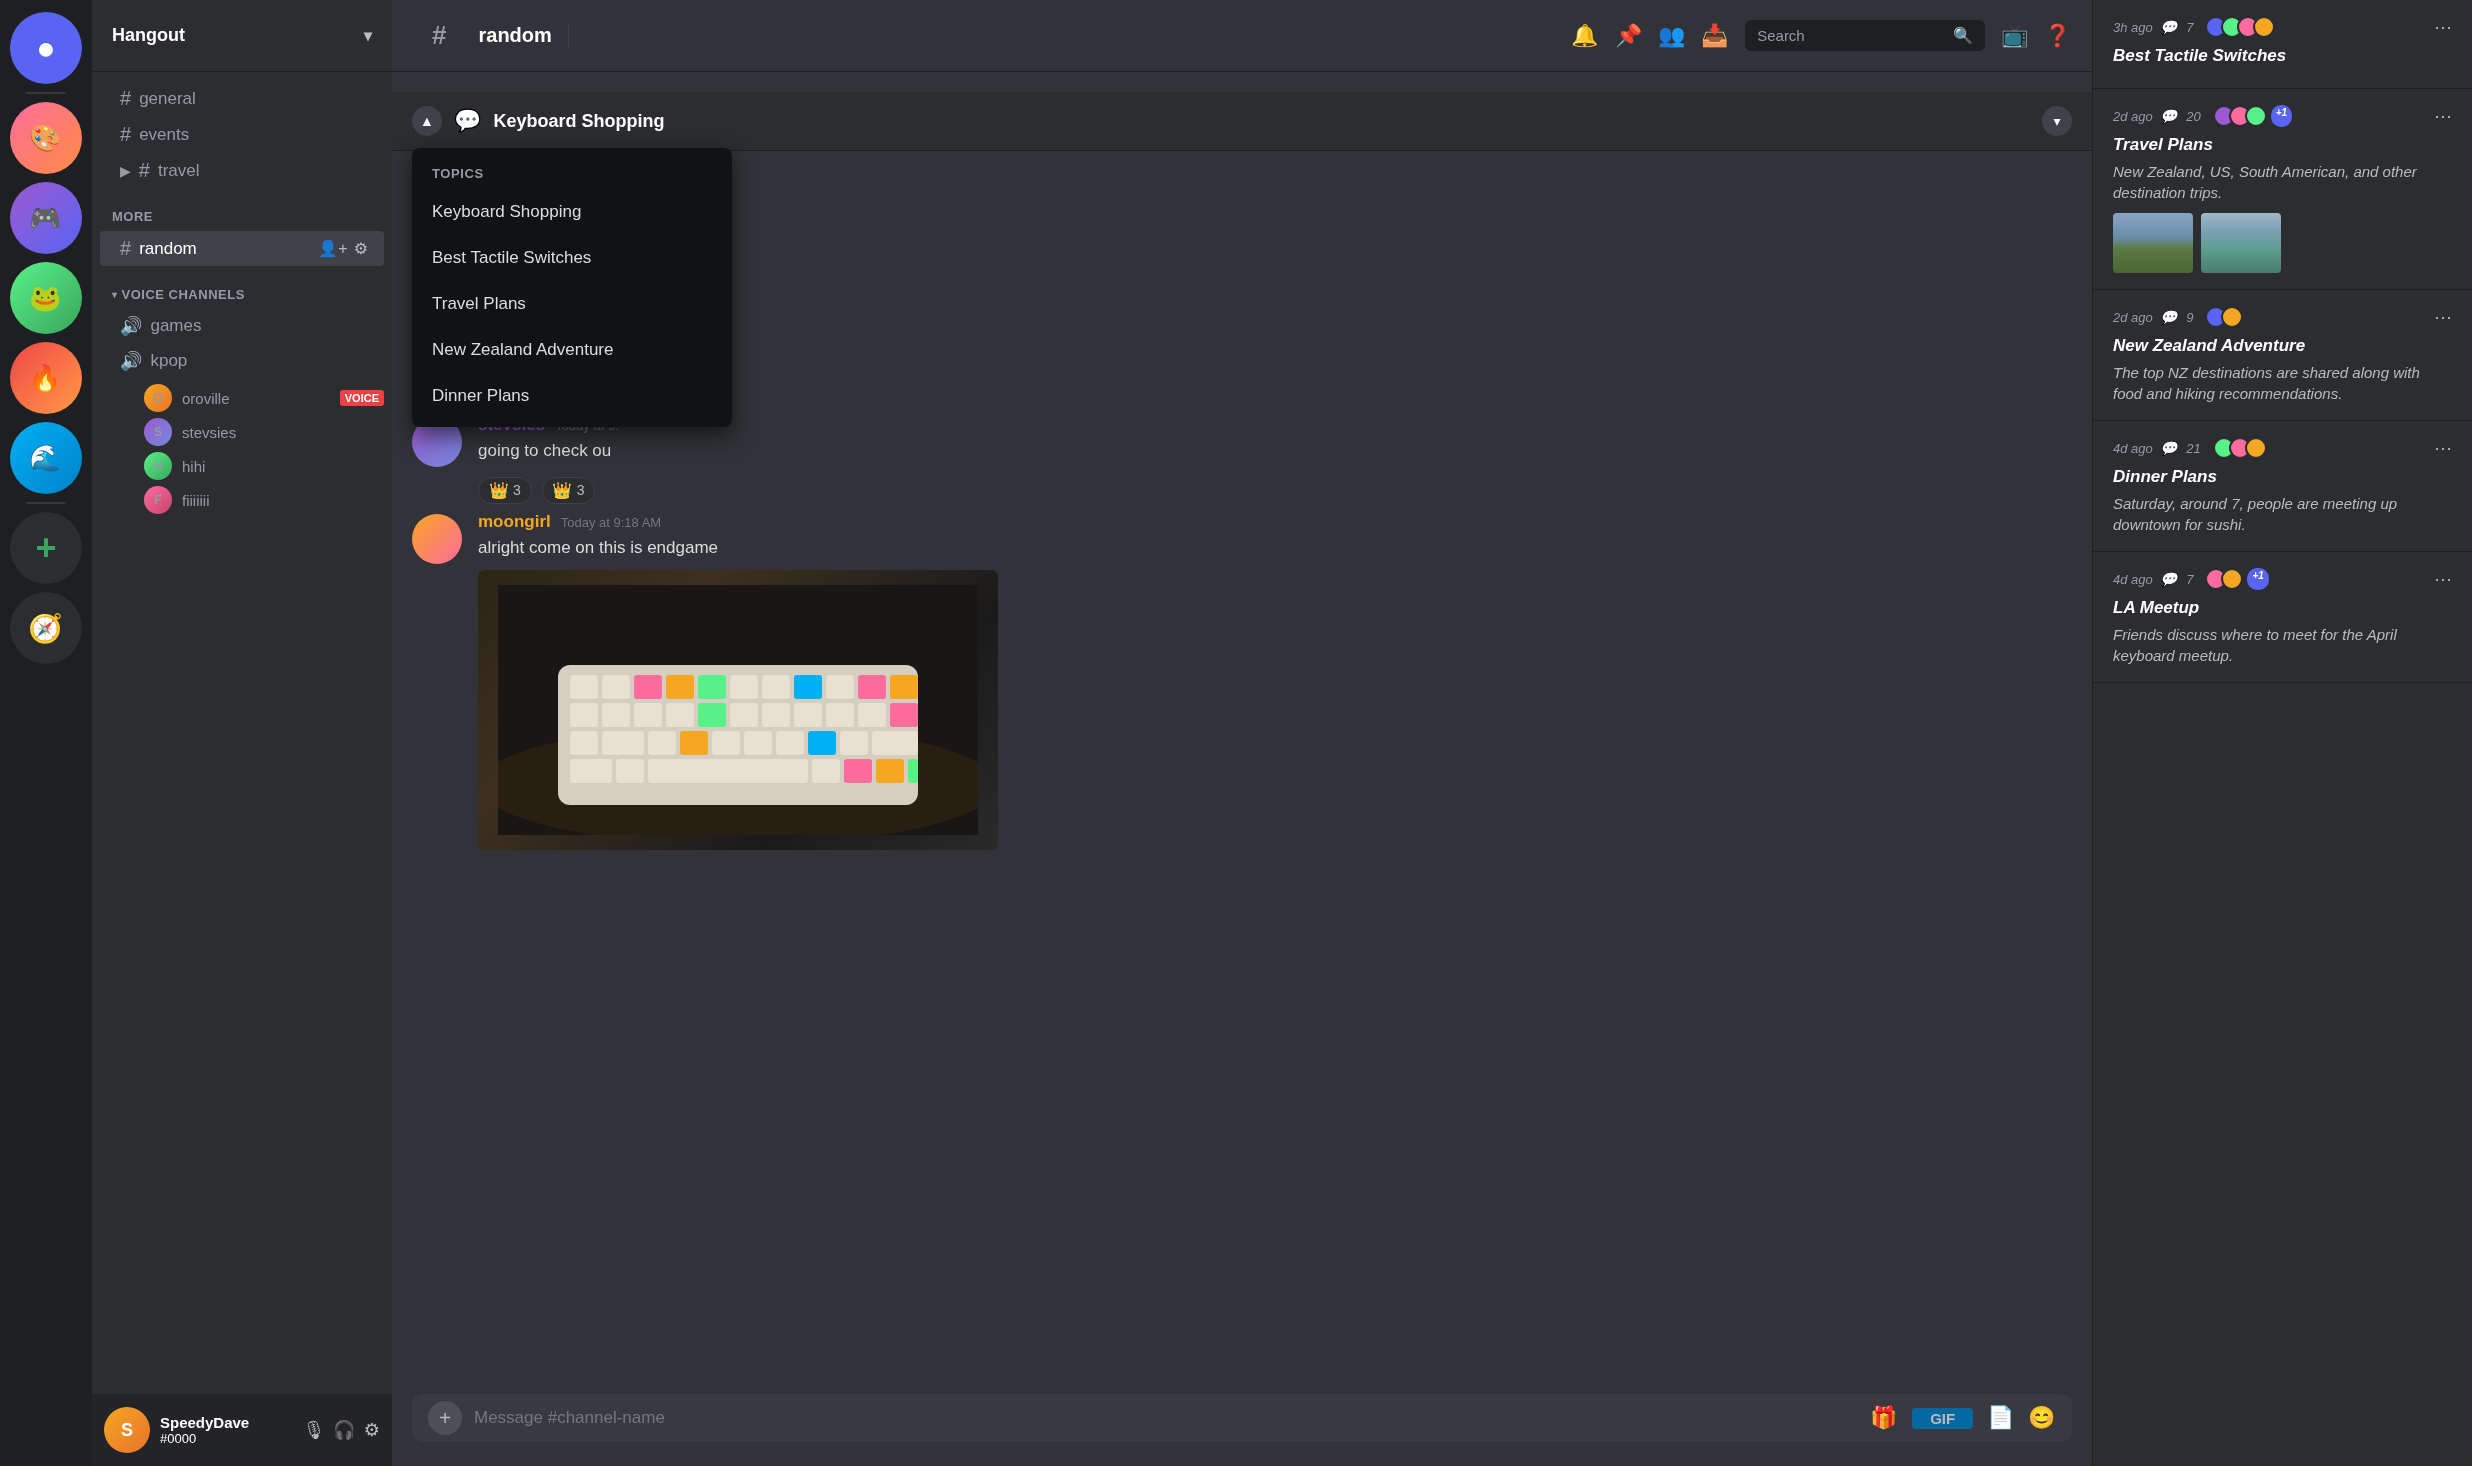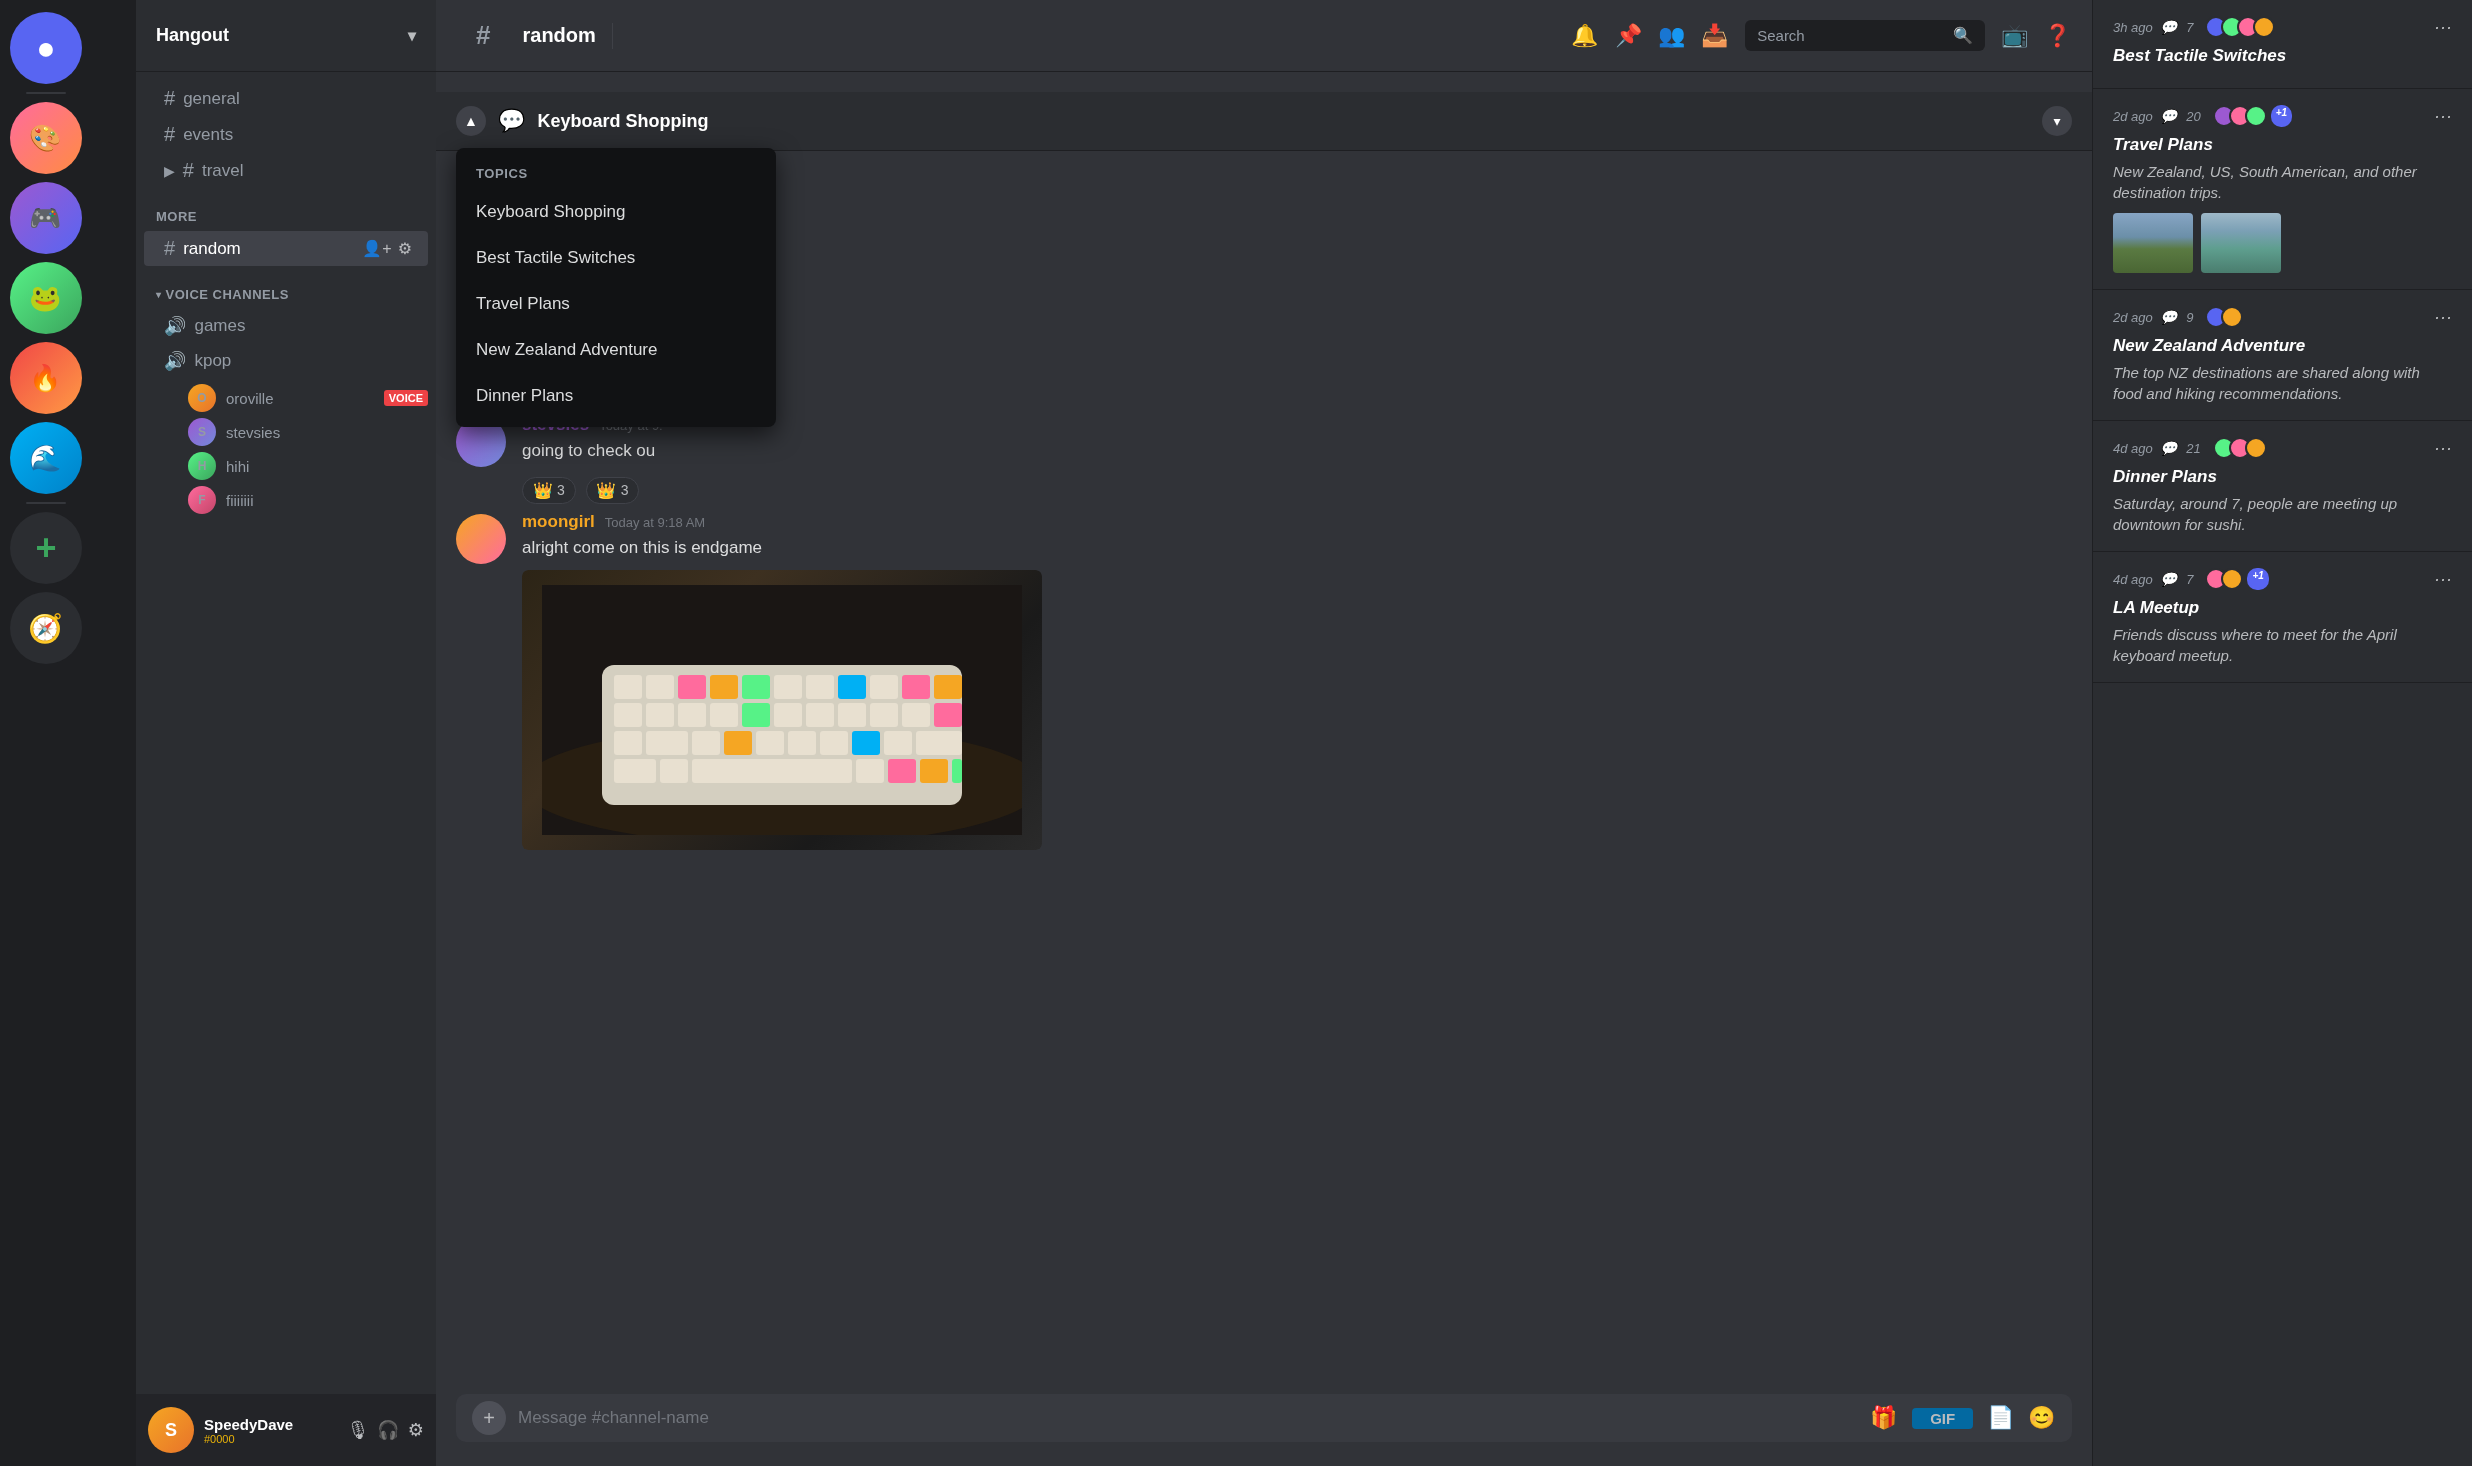--- a/index.html
+++ b/index.html
@@ -57,21 +57,20 @@
       flex-shrink: 0;
     }
 
     
     .channel-sidebar {
       width: 300px;
       background: #2b2d31;
       display: flex;
       flex-direction: column;
       flex-shrink: 0;
-      margin-left: 44px;
     }
     .sidebar-header {
       height: 72px;
       padding: 0 20px;
       display: flex;
       align-items: center;
       justify-content: space-between;
       border-bottom: 1px solid #1e1f22;
       font-weight: 700;
       font-size: 18px;
@@ -180,21 +179,21 @@
       align-items: center;
       justify-content: center;
       font-size: 18px;
       font-weight: bold;
       color: white;
       flex-shrink: 0;
       position: relative;
     }
     .footer-userinfo { flex: 1; }
     .footer-username { font-size: 15px; font-weight: 700; color: #fff; }
-    .footer-tag { font-size: 11px; color: #eab308; }
+    .footer-tag { font-size: 13px; color: #ffffff; }
     .footer-actions { display: flex; gap: 8px; align-items: center; }
     .footer-action-btn { color: #b9bbbe; font-size: 18px; cursor: pointer; }
 
     
     .main-content {
       flex: 1;
       display: flex;
       flex-direction: column;
       background: #313338;
       min-width: 0;

